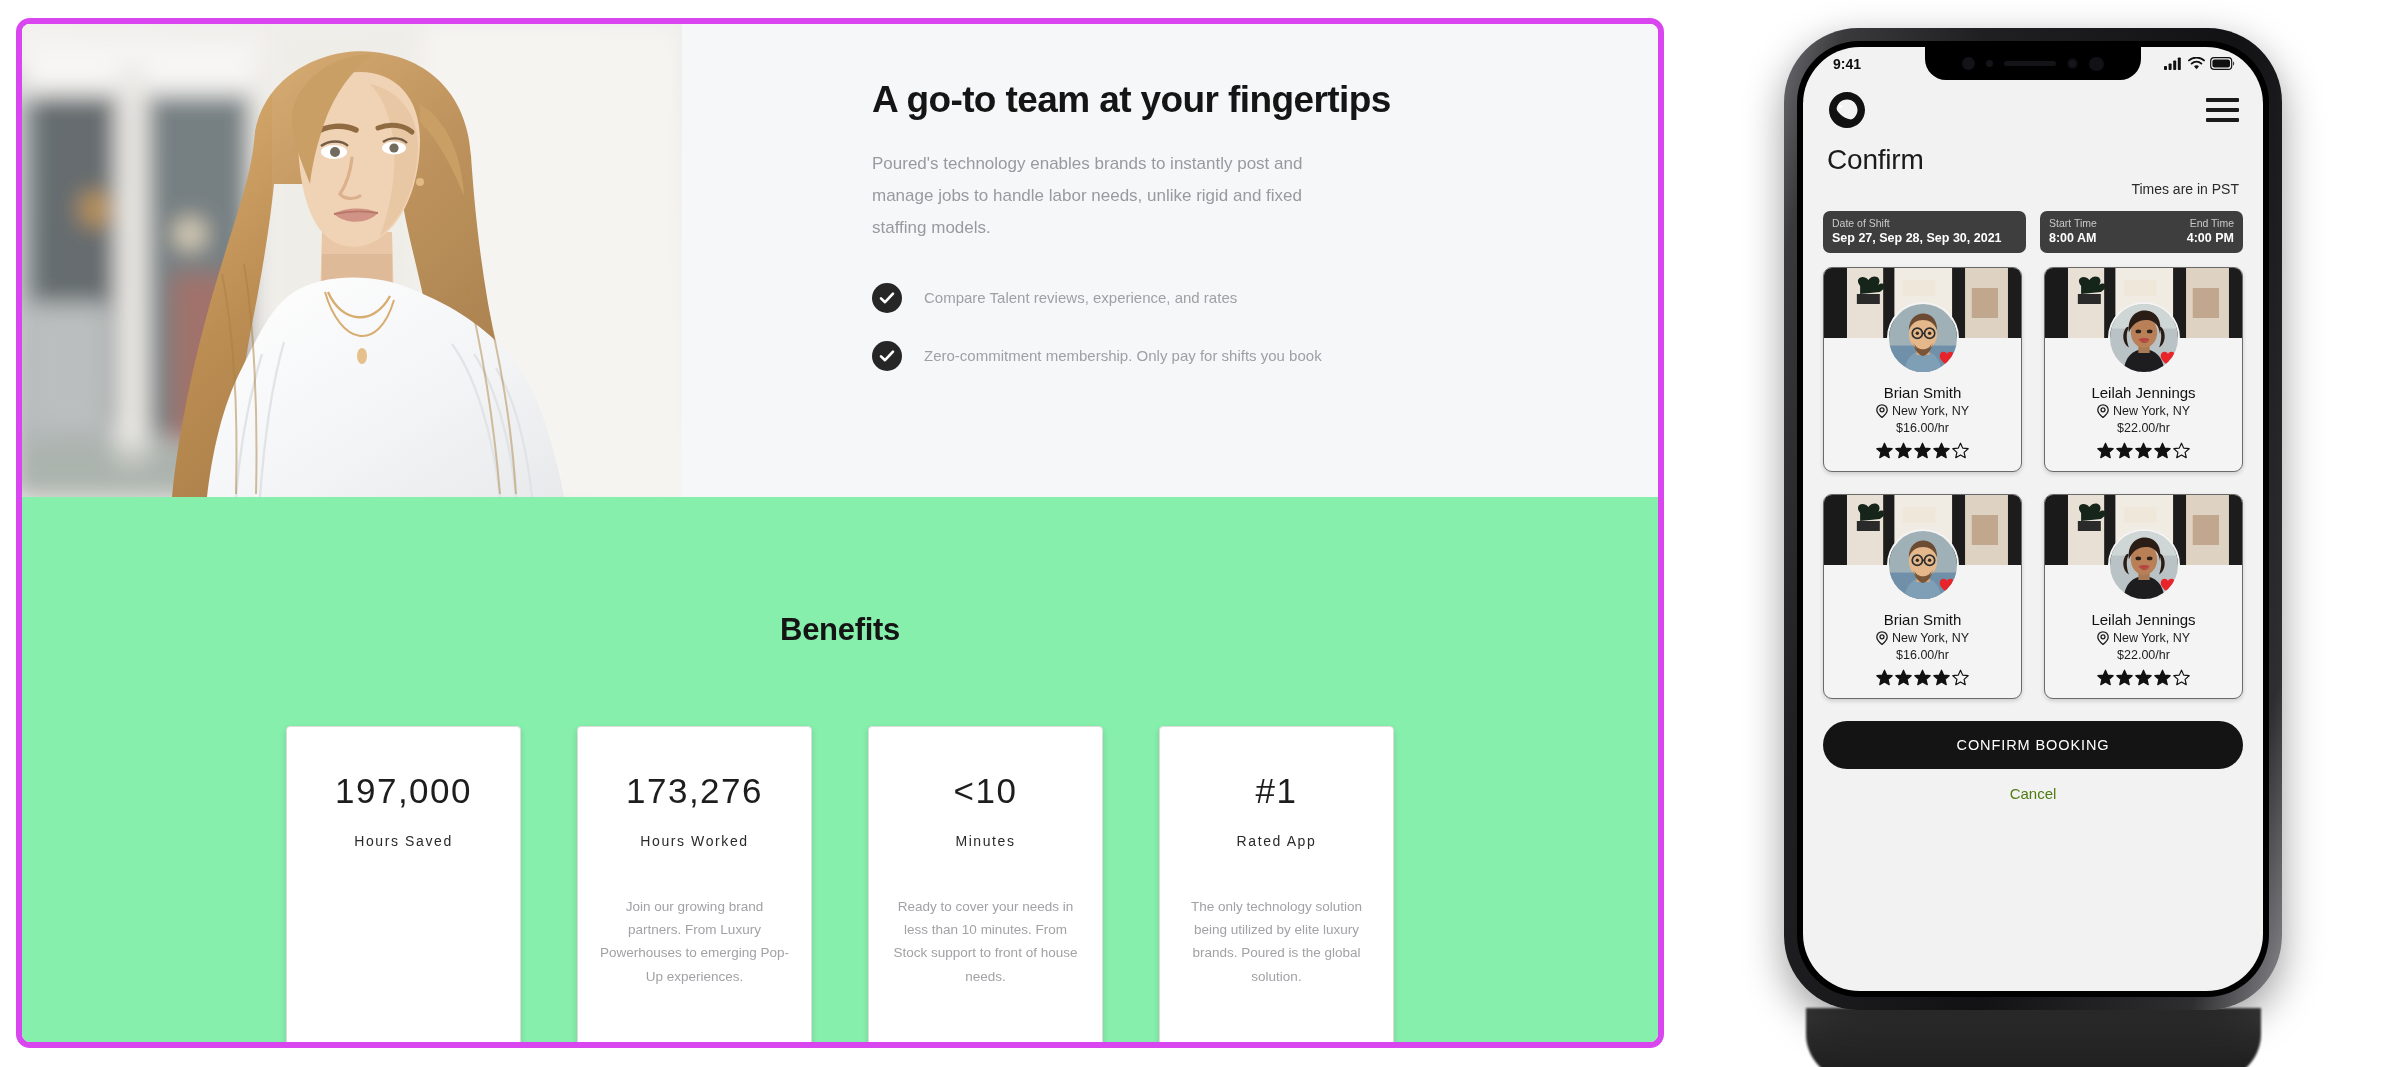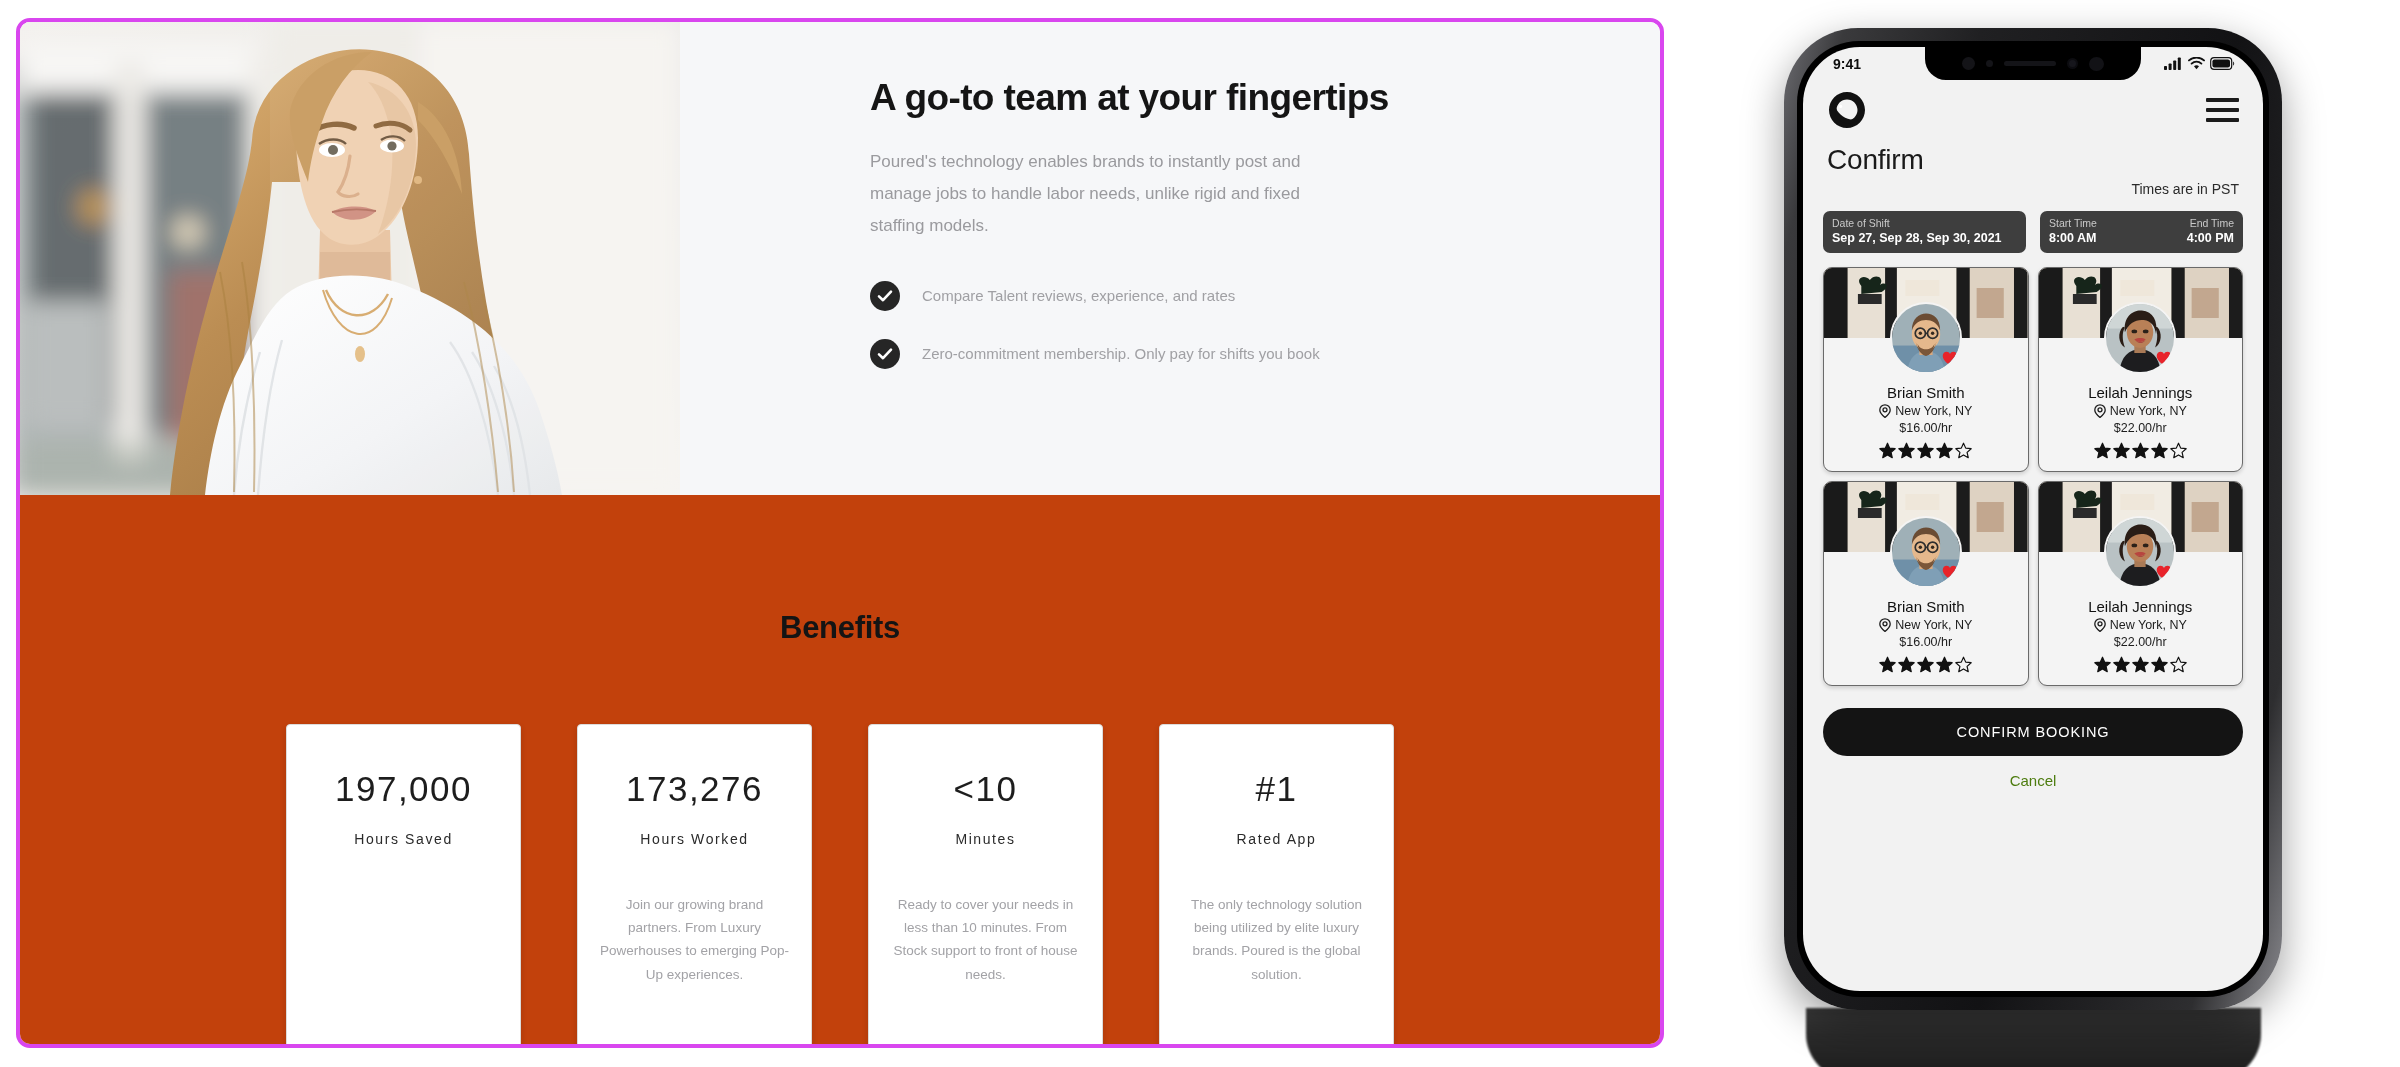--- a/index.html
+++ b/index.html
@@ -9,21 +9,21 @@
     font-family: "Liberation Sans", sans-serif;
     overflow: hidden;
   }
   .stage { position: relative; width: 2400px; height: 1067px; background: #fff; }
 
   
   .web-panel {
     position: absolute; left: 16px; top: 18px;
     width: 1648px; height: 1030px;
     background: #ffffff;
-    border: 4px solid #d946ef;
+    border: 6px solid #d946ef;
     border-radius: 14px;
     overflow: hidden;
   }
 
   
   .hero {
     position: relative;
     display: flex;
     height: 473px;
     background: #f6f7f9;
@@ -75,21 +75,21 @@
   .bullet-text {
     font-size: 15px;
     line-height: 1.75;
     color: #a0a0a4;
     max-width: 420px;
     padding-top: 3px;
   }
 
   
   .benefits {
-    background: #c2410c;
+    background: #86efac;
     padding-top: 115px;
     height: 556px;
   }
   .benefits-title {
     text-align: center;
     font-size: 31px;
     font-weight: 700;
     color: #141414;
     letter-spacing: -0.3px;
   }
@@ -237,21 +237,21 @@
   }
   .shift-box .labels, .shift-box .values {
     display: flex; justify-content: space-between;
   }
   .shift-lbl { font-size: 10.5px; color: #c9c9c9; }
   .shift-val { font-size: 12.5px; color: #fff; font-weight: 700; margin-top: 2px; }
 
   .talent-grid {
     display: grid;
     grid-template-columns: 1fr 1fr;
-    gap: 9px;
+    gap: 22px;
     padding: 14px 20px 0 20px;
   }
   .talent-card {
     background: #f4f4f4;
     border: 1px solid #6a6a6a;
     border-radius: 9px;
     overflow: hidden;
     position: relative;
     box-shadow: 0 2px 4px rgba(0,0,0,0.16);
   }

